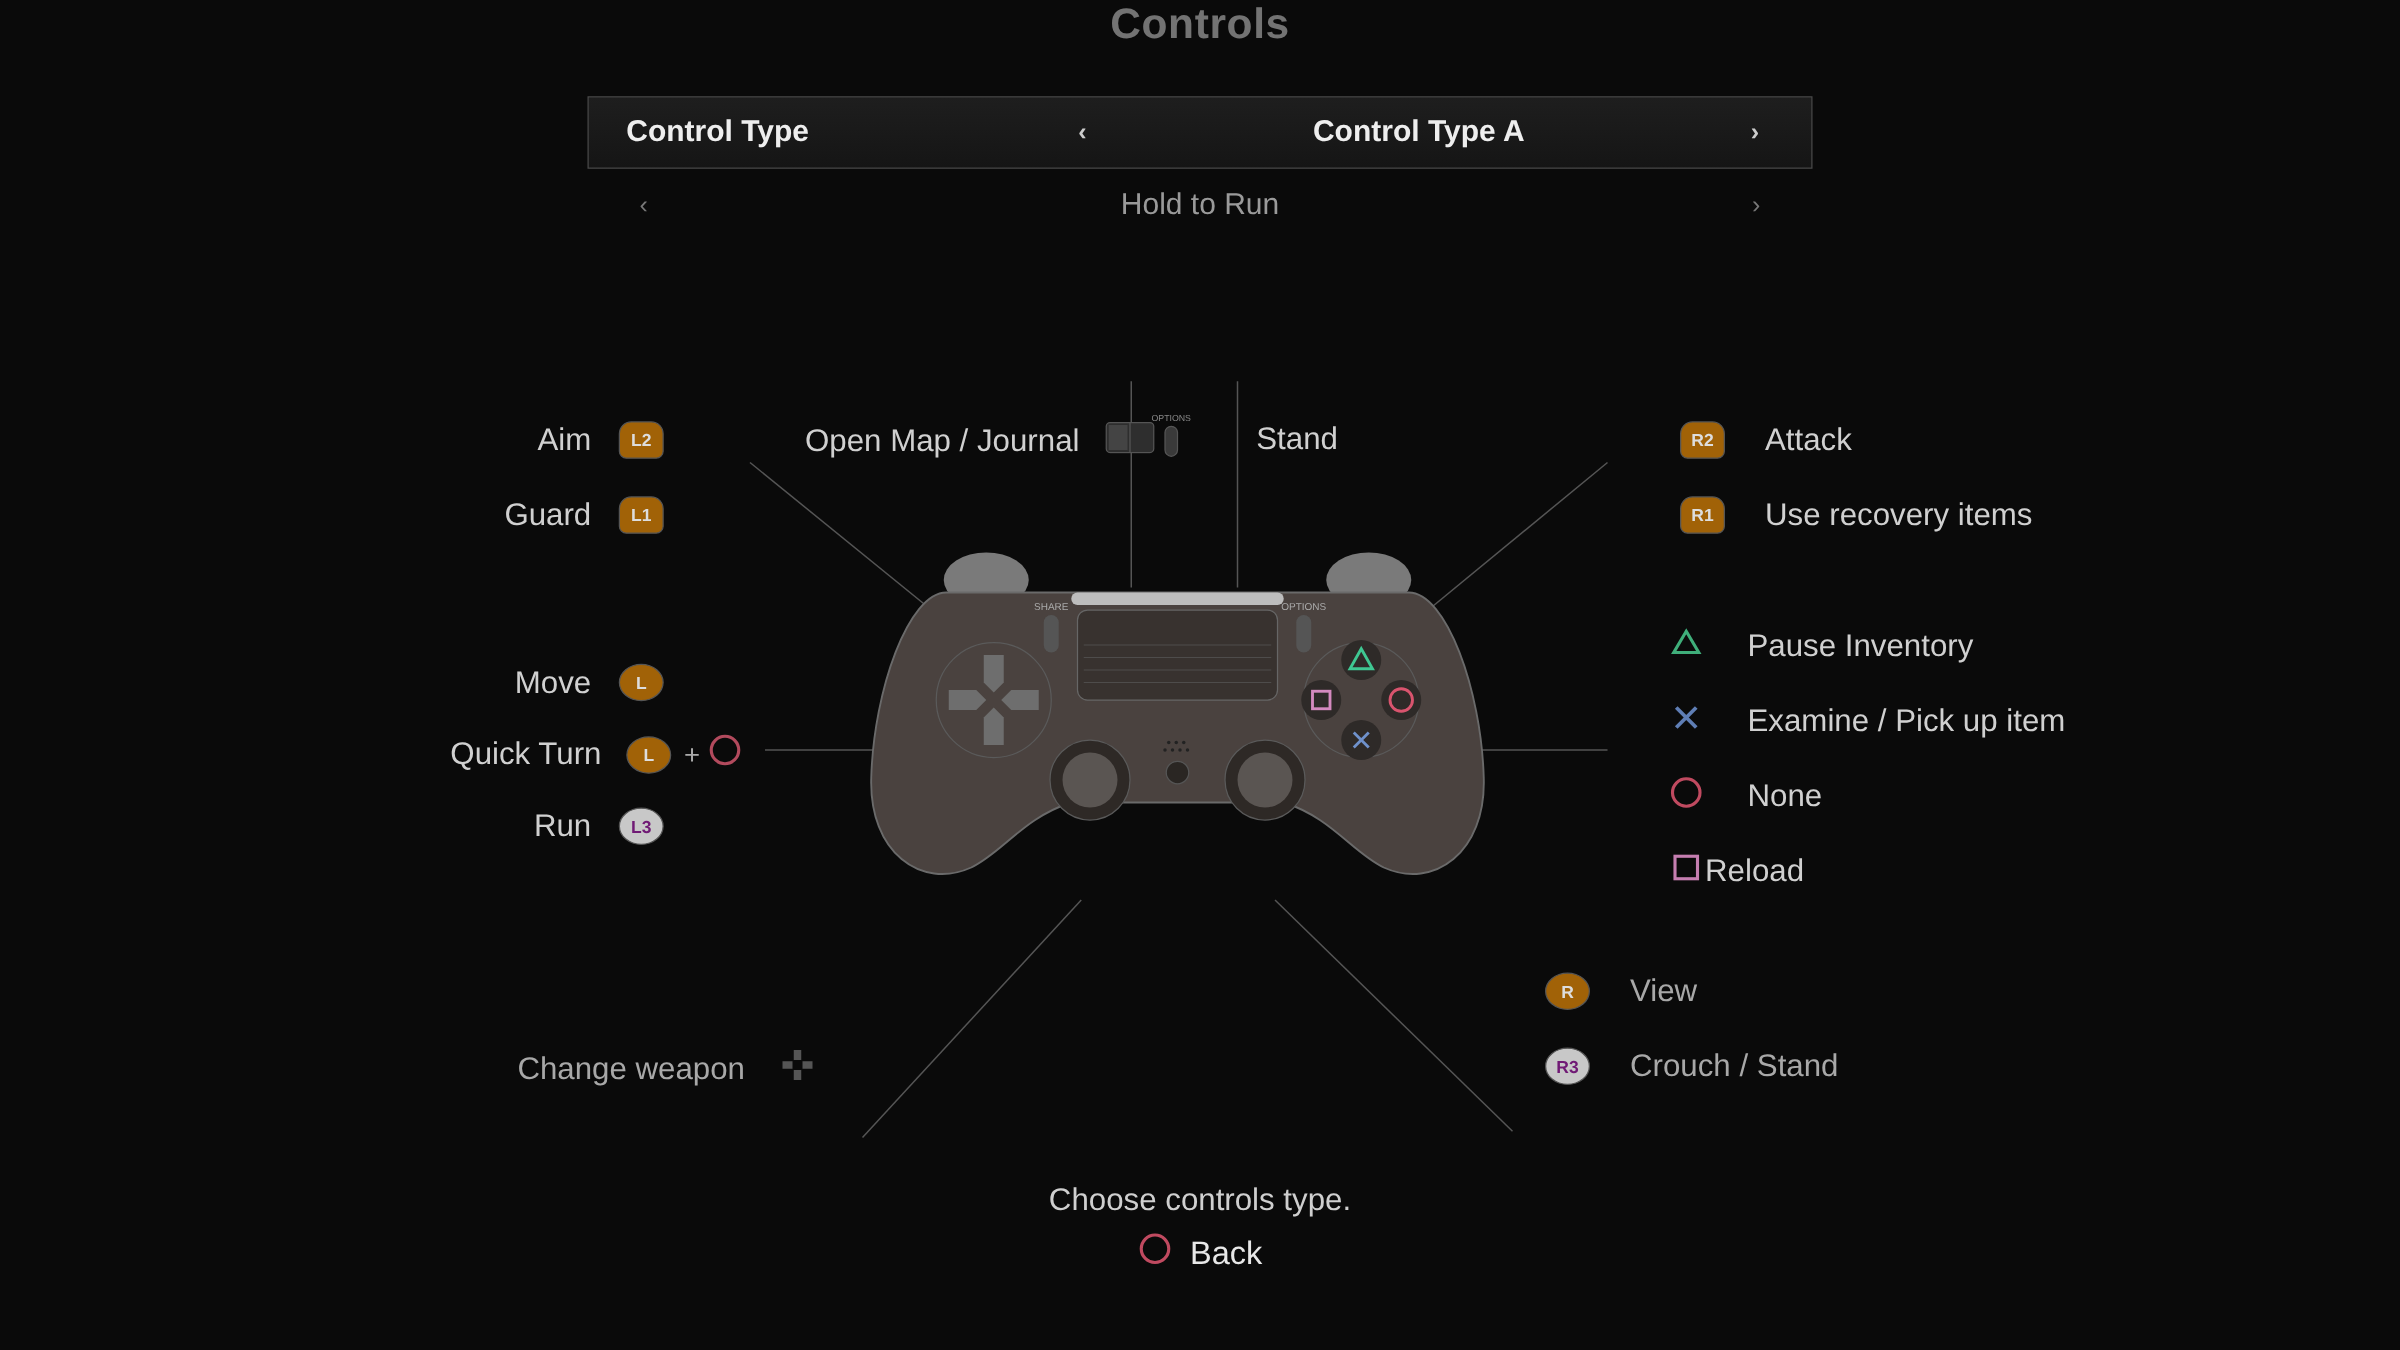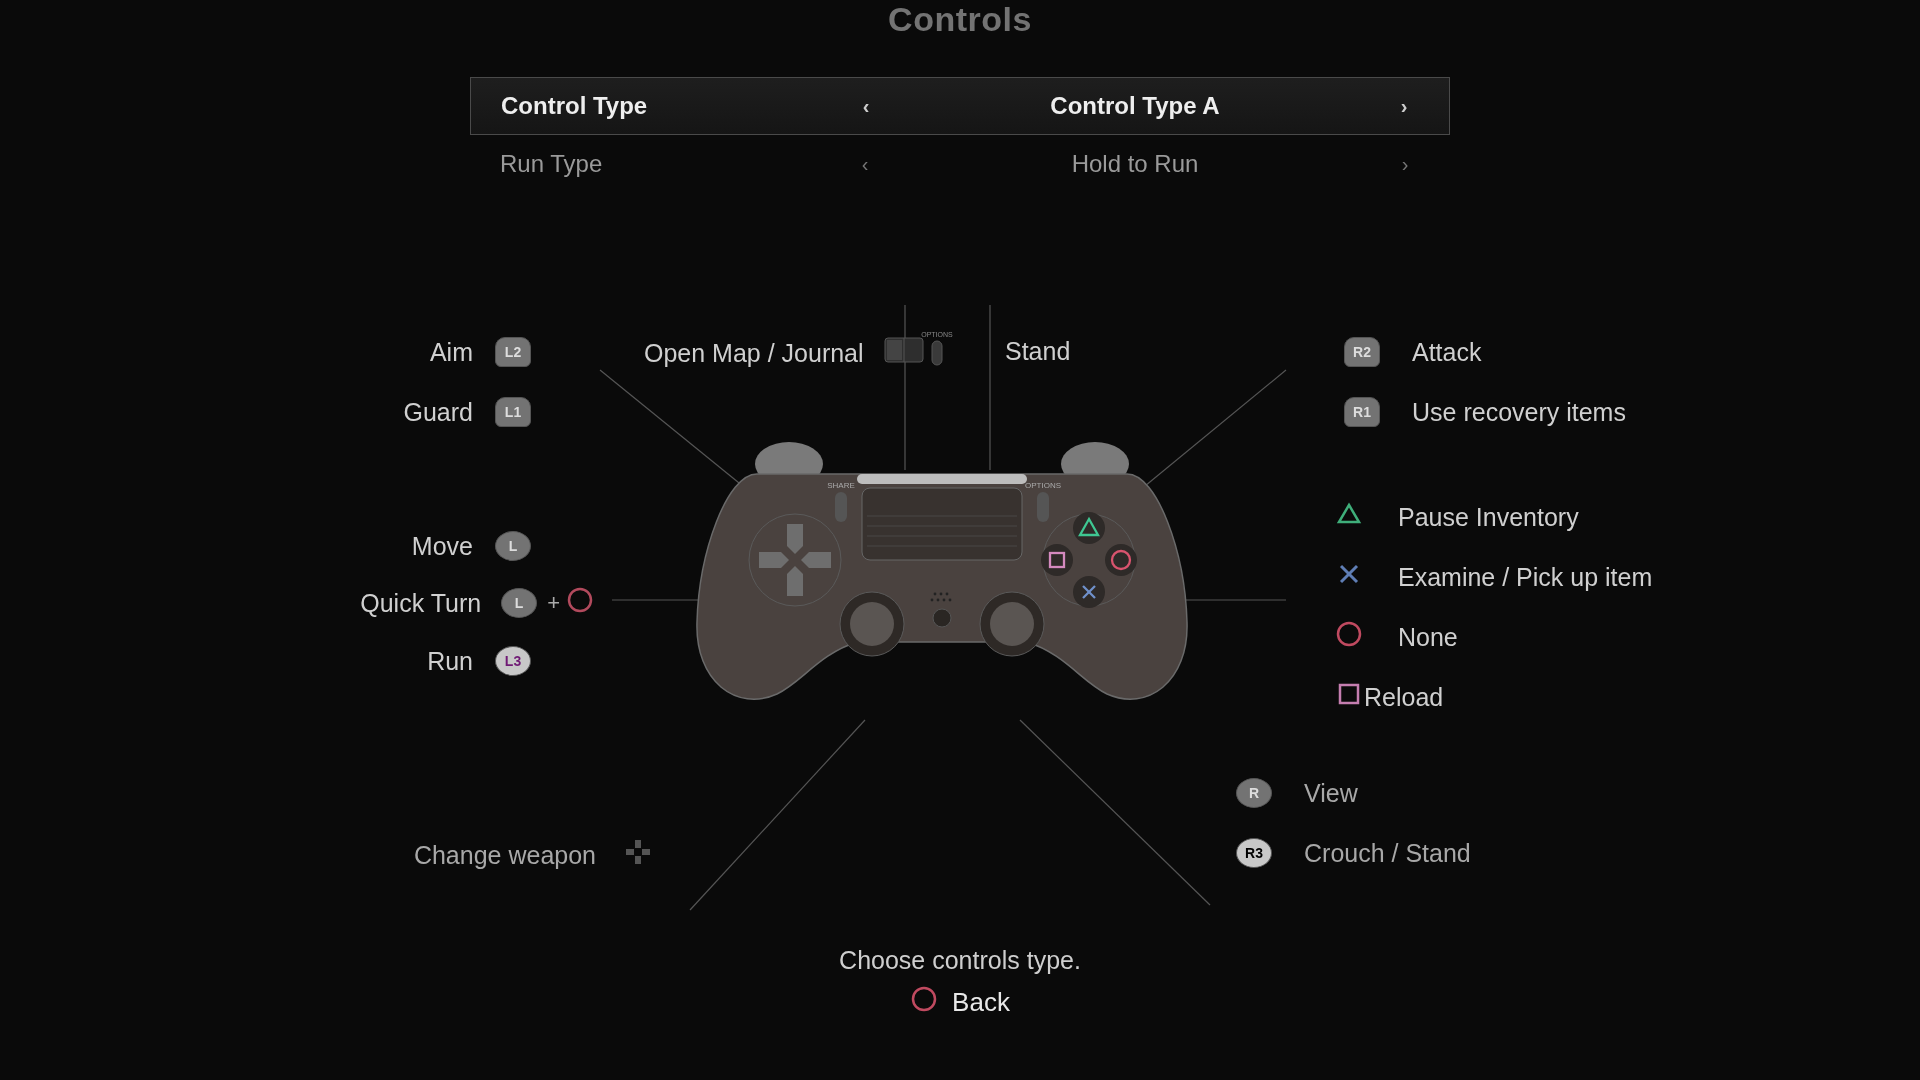--- a/index.html
+++ b/index.html
@@ -77,21 +77,21 @@
   .badge {
     display: inline-flex;
     align-items: center;
     justify-content: center;
     height: 30px;
     min-width: 36px;
     border-radius: 10px 10px 6px 6px;
     font-size: 14px;
     font-weight: 600;
     color: #ddd;
-    background: #737373;
+    background: #a16207;
     border: 1px solid #555;
     margin: 0 4px;
   }
   .badge.round {
     width: 30px; height:30px; border-radius:50%;
   }
 
   .footer {
     position: absolute;
     bottom: 60px;
@@ -133,21 +133,20 @@
 <div class="options">
   <div class="option-row selected">
     <div class="label">Control Type</div>
     <div class="value-box">
       <div class="arrow">‹</div>
       <div class="value">Control Type A</div>
       <div class="arrow">›</div>
     </div>
   </div>
   <div class="option-row">
-    <div class="label">Run Type</div>
     <div class="value-box">
       <div class="arrow">‹</div>
       <div class="value">Hold to Run</div>
       <div class="arrow">›</div>
     </div>
   </div>
 </div>
 
 <div class="layout">
 
@@ -267,21 +266,21 @@
           <rect x="6" y="6" width="18" height="18" fill="none" stroke="#c57eb0" stroke-width="2.5"></rect>
         </svg></span>
     <span>Reload</span>
   </div>
 
   <div class="map-label dim" style="left:1232px; top:498px; display:flex; align-items:center; gap:28px;">
     <span class="badge round">R</span>
     <span>View</span>
   </div>
   <div class="map-label dim" style="left:1232px; top:558px; display:flex; align-items:center; gap:28px;">
-    <span class="badge round" style="background:#c8c8c8;color:#000000;">R3</span>
+    <span class="badge round" style="background:#c8c8c8;color:#701a75;">R3</span>
     <span>Crouch / Stand</span>
   </div>
 
   <div class="controller" style="top:152px;">
     <svg width="510" height="280" viewBox="0 0 510 280">
 
       <ellipse cx="102" cy="32" rx="34" ry="22" fill="#7a7a7a"></ellipse>
       <ellipse cx="408" cy="32" rx="34" ry="22" fill="#7a7a7a"></ellipse>
 
       <path d="M70 42

